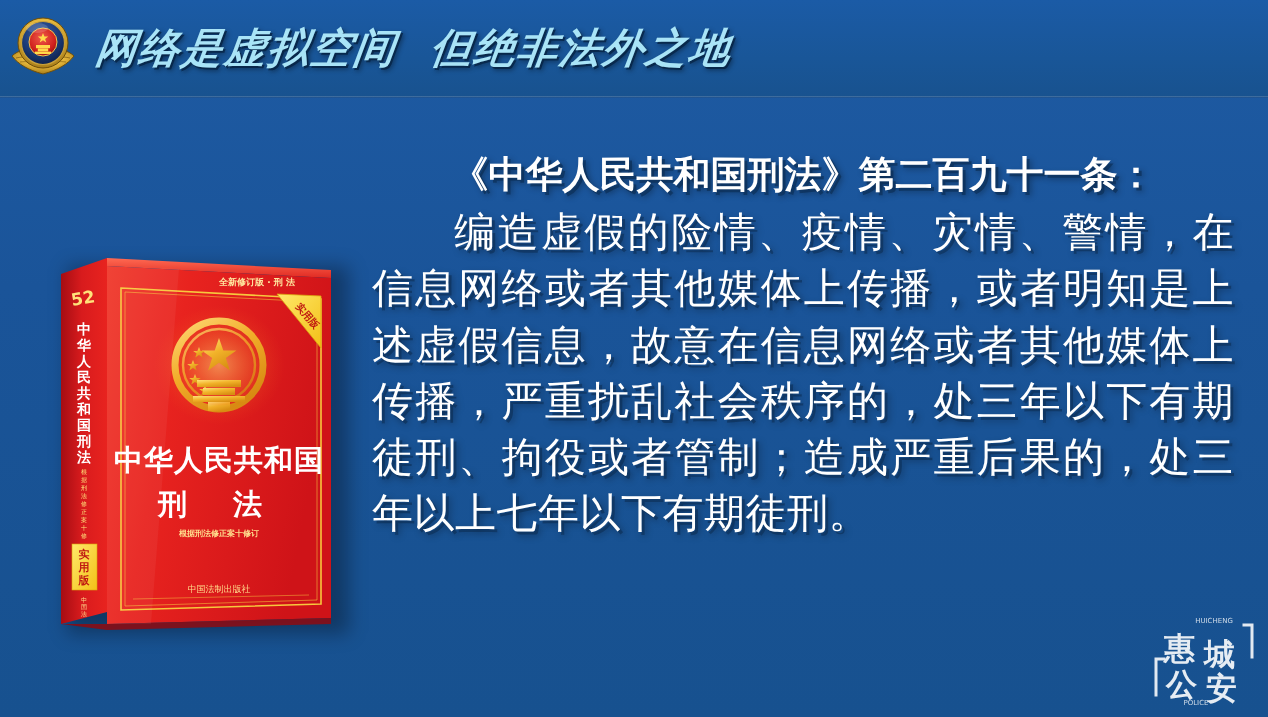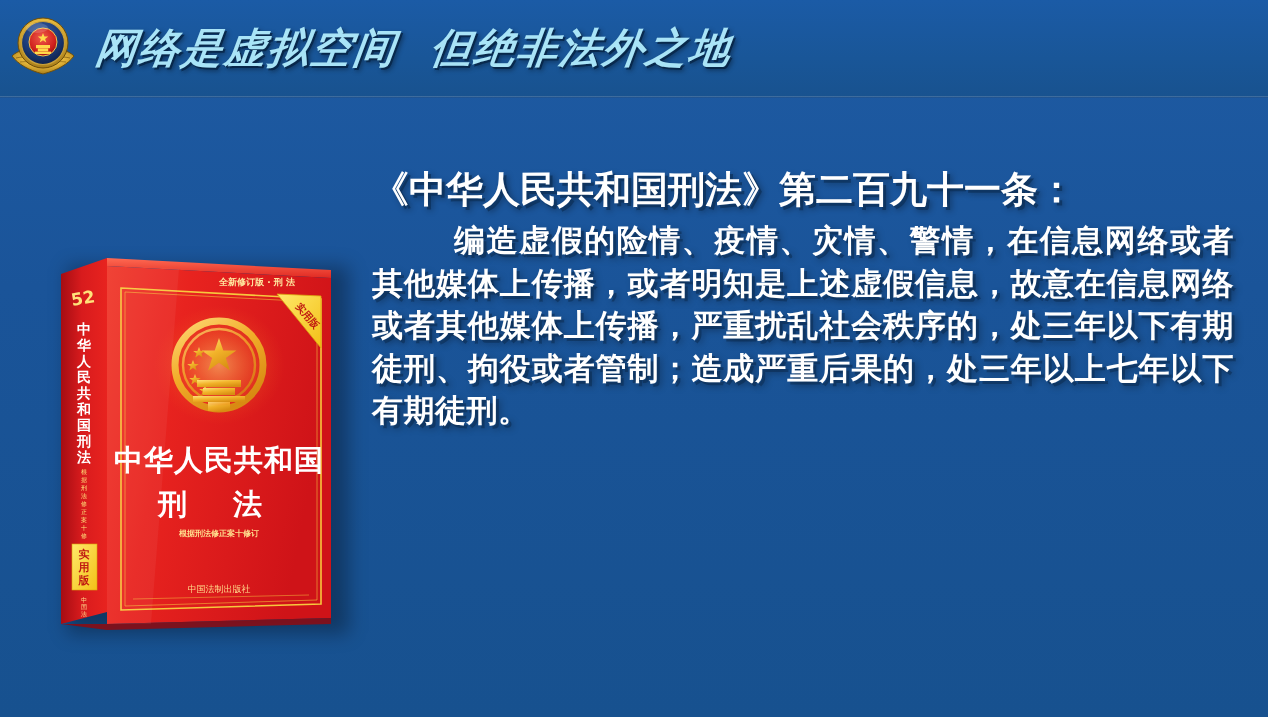--- a/index.html
+++ b/index.html
@@ -88,32 +88,31 @@
     position: absolute;
     left: 372px;
     top: 152px;
     width: 862px;
   }
   .law-title {
     font-family: "DejaVu Sans", "Liberation Sans", sans-serif;
     font-size: 37px;
     font-weight: 700;
     color: #ffffff;
-    text-align: left;
+    text-align: center;
     letter-spacing: 0px;
     line-height: 1.25;
     text-shadow: 3px 3px 0 rgba(10,40,74,.55), 4px 4px 6px rgba(0,0,0,.40);
     white-space: nowrap;
-    margin-top: 15px;
   }
   .law-body {
     margin-top: 6px;
     font-family: "DejaVu Sans", "Liberation Sans", sans-serif;
-    font-size: 31px;
-    font-weight: 700;
+    font-size: 41px;
+    font-weight: 400;
     color: #ffffff;
     line-height: 1.37;
     letter-spacing: 0.5px;
     text-indent: 82px;
     text-align: justify;
     text-justify: inter-character;
     text-shadow: 3px 3px 0 rgba(10,40,74,.50), 4px 4px 7px rgba(0,0,0,.38);
     word-break: break-all;
   }
 
@@ -302,14 +301,31 @@
         <polygon points="48,14 120,17 92,372 48,372" fill="#ffffff" opacity=".05"></polygon>
       </svg>
     </div>
   </div>
 
   <div class="law">
     <div class="law-title">《中华人民共和国刑法》第二百九十一条：</div>
     <div class="law-body">编造虚假的险情、疫情、灾情、警情，在信息网络或者其他媒体上传播，或者明知是上述虚假信息，故意在信息网络或者其他媒体上传播，严重扰乱社会秩序的，处三年以下有期徒刑、拘役或者管制；造成严重后果的，处三年以上七年以下有期徒刑。</div>
   </div>
 
+  <div class="watermark">
+    <svg width="104" height="98" viewBox="0 0 104 98" xmlns="http://www.w3.org/2000/svg">
+
+      <path d="M92 14 L100 14 L100 46" fill="none" stroke="#ffffff" stroke-width="3" stroke-linecap="square" opacity=".95"></path>
+      <path d="M12 48 L4 48 L4 84" fill="none" stroke="#ffffff" stroke-width="3" stroke-linecap="square" opacity=".95"></path>
+
+      <text x="62" y="12" fill="#ffffff" font-size="7" font-family="DejaVu Sans, Liberation Sans, sans-serif" text-anchor="middle" opacity=".85">HUICHENG</text>
+      <text x="44" y="94" fill="#ffffff" font-size="7" font-family="DejaVu Sans, Liberation Sans, sans-serif" text-anchor="middle" opacity=".85">POLICE</text>
+
+      <g fill="#ffffff" font-family="DejaVu Sans, Liberation Sans, sans-serif" font-weight="700" opacity=".97">
+        <text x="12" y="48" font-size="31">惠</text>
+        <text x="52" y="54" font-size="31">城</text>
+        <text x="14" y="84" font-size="31">公</text>
+        <text x="54" y="88" font-size="31">安</text>
+      </g>
+    </svg>
+  </div>
 
 </div>
 
 </body></html>

